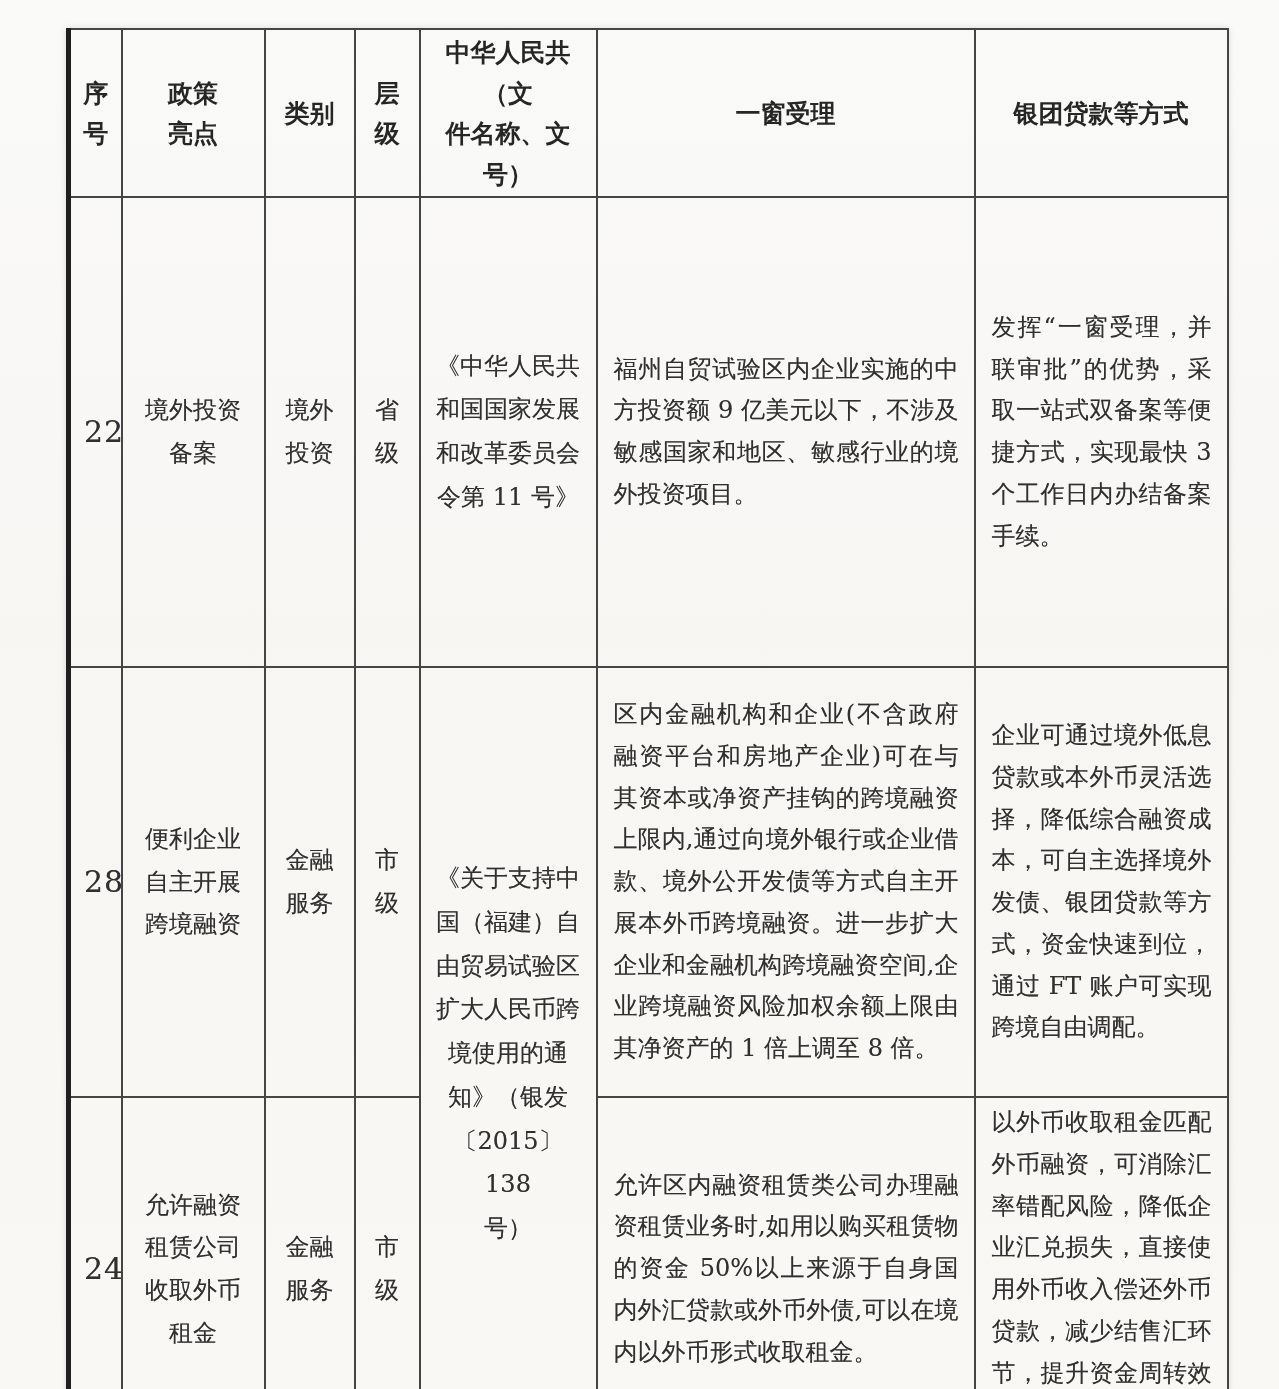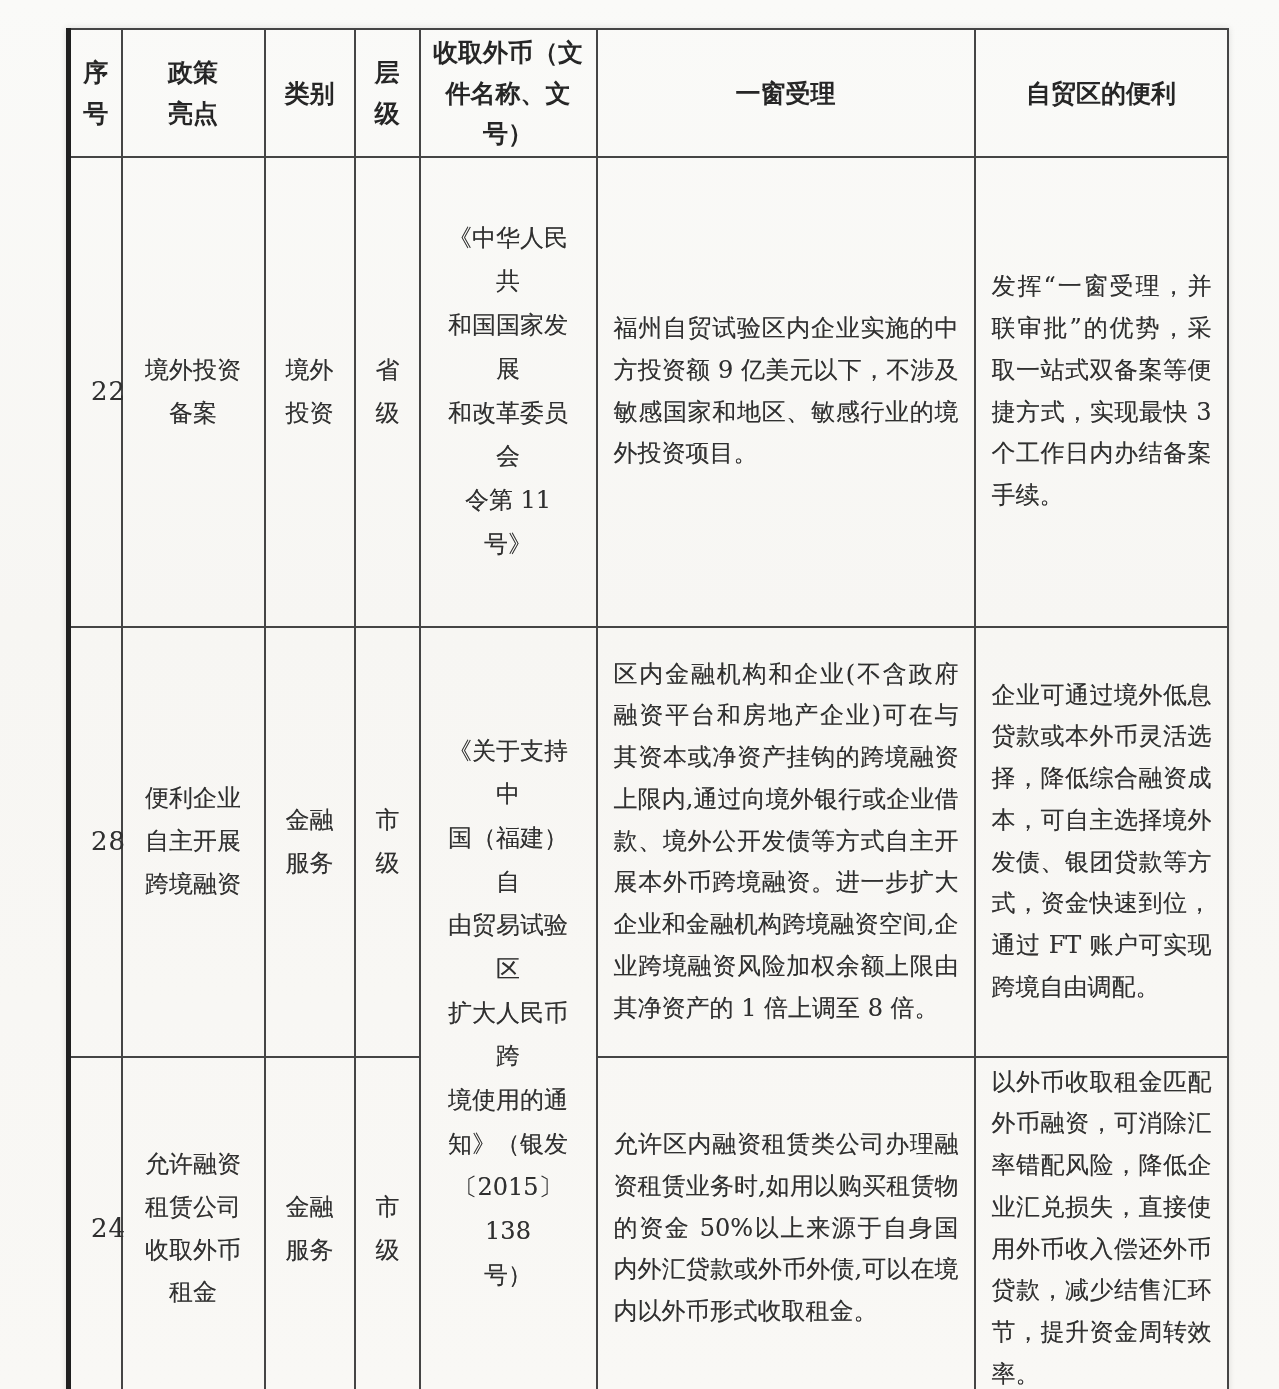--- a/index.html
+++ b/index.html
@@ -51,24 +51,24 @@
     text-shadow: 0 0 .6px rgba(40,40,40,.45);
   }
   tr.r-header { height: 85px; }
   tr.r-a { height: 470px; }
   tr.r-b { height: 430px; }
   tr.r-c { height: 341px; }
   td.center {
     text-align: center;
     white-space: pre-line;
     line-height: 1.78;
-    padding: 2px 20px;
+    padding: 2px 13px;
   }
   td.seq {
-    font-size: 26px;
+    font-size: 30px;
     letter-spacing: 1px;
   }
   td.source {
     line-height: 1.82;
   }
   td.para {
     text-align: justify;
     line-height: 1.74;
     padding: 4px 15px 4px 16px;
   }
@@ -89,24 +89,24 @@
     </colgroup>
     <thead>
       <tr class="r-header">
         <th>序
 号</th>
         <th>政策
 亮点</th>
         <th>类别</th>
         <th>层
 级</th>
-        <th>收取外币（文
+        <th>中华人民共（文
 件名称、文号）</th>
         <th>一窗受理</th>
-        <th>自贸区的便利</th>
+        <th>银团贷款等方式</th>
       </tr>
     </thead>
     <tbody>
       <tr class="r-a">
         <td class="center seq">22</td>
         <td class="center">境外投资
 备案</td>
         <td class="center">境外
 投资</td>
         <td class="center">省

